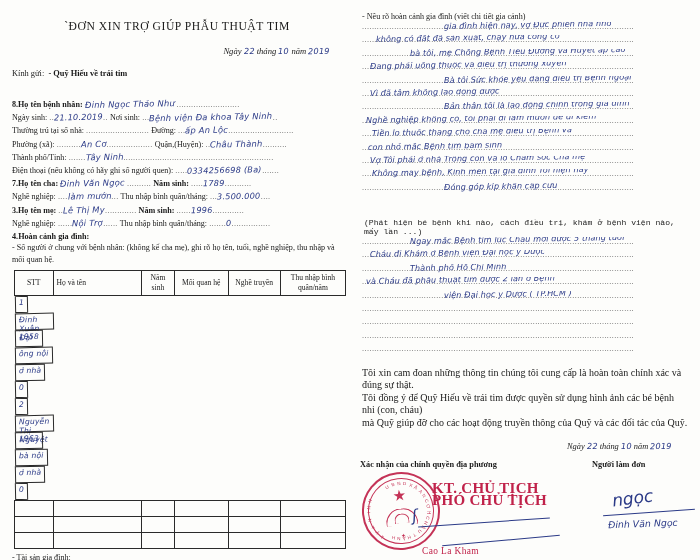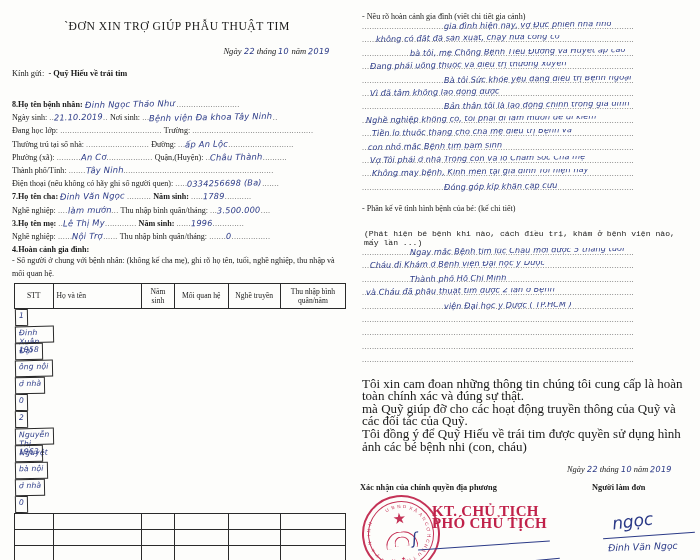--- a/index.html
+++ b/index.html
@@ -148,21 +148,21 @@
     font-size: 8.1px;
     letter-spacing: .1px;
     transform: rotate(-1.1deg);
     transform-origin: left center;
     white-space: nowrap;
   }
   .wline .ink.ind { left: 48px; }
   .wline .ink.ind2 { left: 82px; }
 
   .declare {
-    font-size: 13px;
+    font-size: 10px;
     line-height: 12.6px;
     margin: 9px 2px 0 2px;
     text-align: left;
   }
   .date2 {
     text-align: right;
     font-size: 8.4px;
     font-style: italic;
     margin: 11px 18px 0 0;
     white-space: nowrap;
@@ -344,26 +344,20 @@
       <span class="dots">..........................</span>
     </div>
 
     <div class="frow">
       <span class="lbl">Ngày sinh:</span>
       <span class="dots">..</span><span class="hw num">21.10.2019</span><span class="dots">..</span>
       <span class="lbl">Nơi sinh:</span>
       <span class="dots">...</span><span class="hw">Bệnh viện Đa khoa Tây Ninh</span><span class="dots">..</span>
     </div>
 
-    <div class="frow">
-      <span class="lbl">Đang học lớp:</span>
-      <span class="dots">..........................................</span>
-      <span class="lbl">Trường:</span>
-      <span class="dots">..................................................</span>
-    </div>
 
     <div class="frow">
       <span class="lbl">Thường trú tại số nhà:</span>
       <span class="dots">..........................</span>
       <span class="lbl">Đường:</span>
       <span class="dots">...</span><span class="hw">ấp An Lộc</span><span class="dots">...........................</span>
     </div>
 
     <div class="frow">
       <span class="lbl">Phường (xã):</span>
@@ -494,37 +488,36 @@
     <div class="wline">..............................................................................................................<span class="ink ind2">Bản thân tôi là lao động chính trong gia đình</span></div>
     <div class="wline">..............................................................................................................<span class="ink" style="left:4px">Nghề nghiệp không có, tôi phải đi làm mướn để đi kiếm</span></div>
     <div class="wline">..............................................................................................................<span class="ink" style="left:10px">Tiền lo thuốc thang cho cha mẹ điều trị Bệnh và</span></div>
     <div class="wline">..............................................................................................................<span class="ink" style="left:6px">con nhỏ mắc Bệnh tim bẩm sinh</span></div>
     <div class="wline">..............................................................................................................<span class="ink" style="left:8px">Vợ Tôi phải ở nhà Trông con và lo Chăm sóc Cha mẹ</span></div>
     <div class="wline">..............................................................................................................<span class="ink" style="left:10px">Không may bệnh, Kính mến tại gia đình Tôi hiện nay</span></div>
     <div class="wline">..............................................................................................................<span class="ink ind2">Đóng góp kíp khẩn cấp cứu</span></div>
 
     <div style="height:6px"></div>
 
-    <div class="r-head">- Phần kể về tình hình bệnh của bé: (kể chi tiết)</div>
     <div class="r-sub">(Phát hiện bé bệnh khi nào, cách điều trị, khám ở bệnh viện nào, mấy lần ...)</div>
 
     <div class="wline">..............................................................................................................<span class="ink ind">Ngay mắc Bệnh tim lúc Cháu mới được 5 tháng tuổi</span></div>
     <div class="wline">..............................................................................................................<span class="ink" style="left:8px">Cháu đi Khám ở Bệnh viện Đại học y Dược</span></div>
     <div class="wline">..............................................................................................................<span class="ink ind">Thành phố Hồ Chí Minh</span></div>
     <div class="wline">..............................................................................................................<span class="ink" style="left:4px">và Cháu đã phẫu thuật tim được 2 lần ở Bệnh</span></div>
     <div class="wline">..............................................................................................................<span class="ink ind2">viện Đại học y Dược ( TP.HCM )</span></div>
     <div class="wline">..............................................................................................................</div>
     <div class="wline">..............................................................................................................</div>
     <div class="wline">..............................................................................................................</div>
     <div class="wline">..............................................................................................................</div>
 
     <div class="declare">
       <div>Tôi xin cam đoan những thông tin chúng tôi cung cấp là hoàn toàn chính xác và đúng sự thật.</div>
+      <div>Tôi đồng ý để Quỹ Hiếu về trái tim được quyền sử dụng hình ảnh các bé bệnh nhi (con, cháu)</div>
       <div>mà Quỹ giúp đỡ cho các hoạt động truyền thông của Quỹ và các đối tác của Quỹ.</div>
-      <div>Tôi đồng ý để Quỹ Hiếu về trái tim được quyền sử dụng hình ảnh các bé bệnh nhi (con, cháu)</div>
     </div>
 
     <div class="date2">
       <span>Ngày</span>
       <span class="hw num">22</span>
       <span>tháng</span>
       <span class="hw num">10</span>
       <span>năm</span>
       <span class="hw num">2019</span>
     </div>

